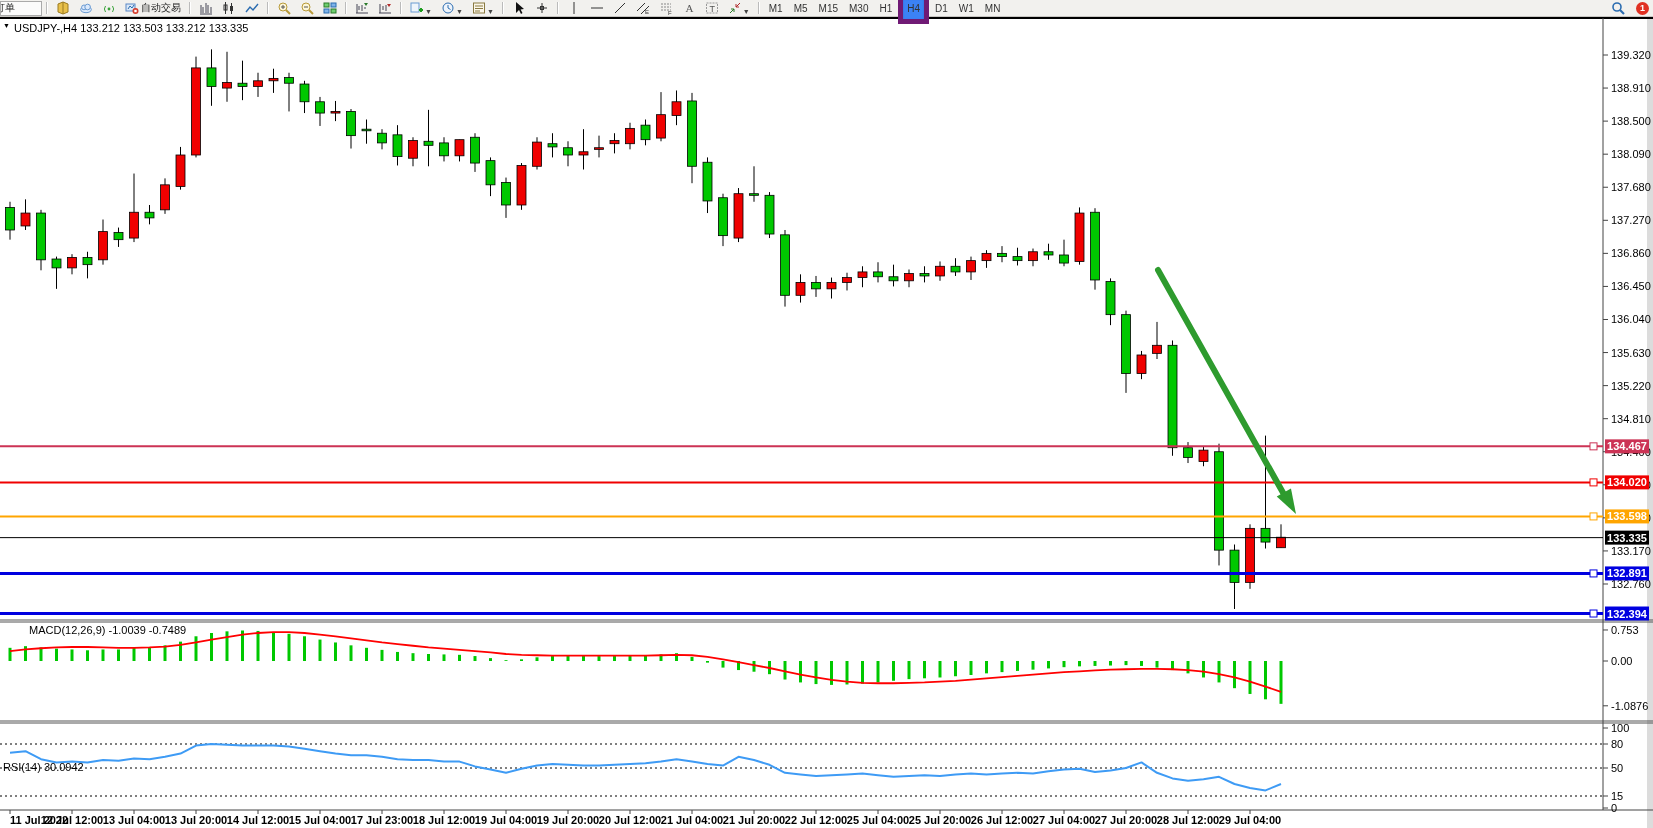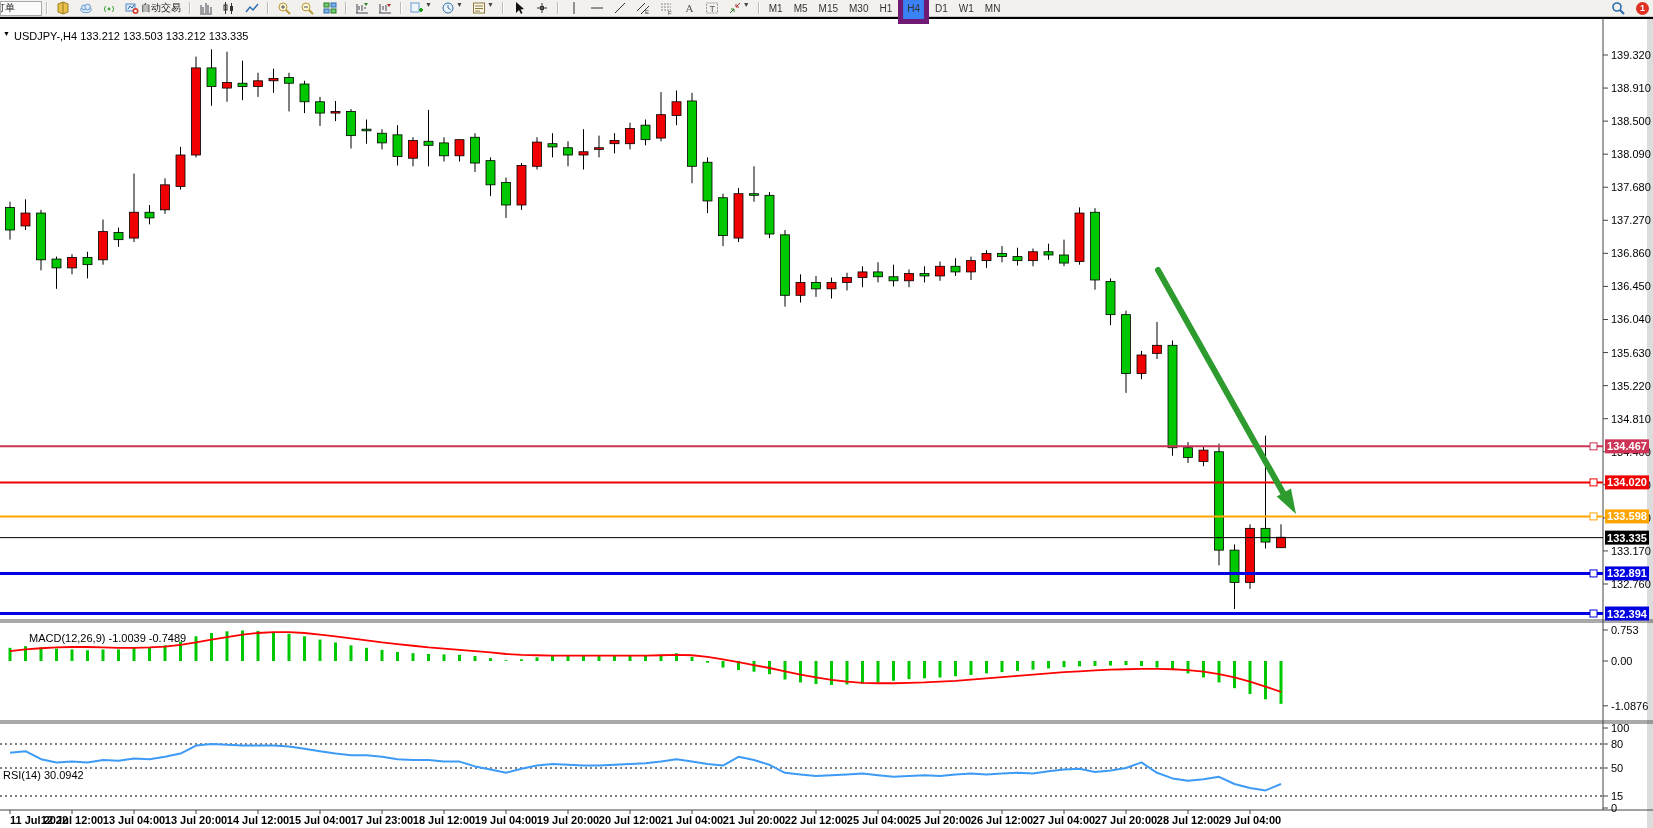--- a/index.html
+++ b/index.html
@@ -2,36 +2,36 @@
 <html><head>
 <meta charset="utf-8">
 <style>
   html,body{margin:0;padding:0;background:#fff;width:1653px;height:828px;overflow:hidden;
     font-family:"Liberation Sans","DejaVu Sans",sans-serif;}
   #app{position:relative;width:1653px;height:828px;background:#fff;}
   
   #toolbar{position:absolute;left:0;top:0;width:1653px;height:16px;background:#f2f1ee;
     border-bottom:1px solid #c8c6c2;display:flex;align-items:center;gap:1px;z-index:5;
     font-size:10px;color:#222;white-space:nowrap;}
-  .tb-btn{height:14px;display:flex;align-items:flex-start;padding:0 3px;border:1px solid transparent;}
+  .tb-btn{height:14px;display:flex;align-items:flex-end;padding:0 3px;border:1px solid transparent;}
   .tb-sep{width:1px;height:12px;background:#bbb;border-right:1px solid #fff;margin:0 3px;}
   .tb-spacer{flex:1;}
   .neworder{width:40px;overflow:hidden;border:1px solid #aaa;background:#fbfbfb;height:13px;
     display:flex;align-items:center;}
   .neworder span{margin-left:-16px;font-size:10px;}
   .tb-label{margin-left:2px;font-size:10px;}
   .tf-btn{padding:4px 4px;height:13px;line-height:13px;color:#333;border:1px solid transparent;font-size:10px;}
   .tf-btn.active{border:5px solid #701a75;background:#3b82f6;box-shadow:inset 0 1px 2px rgba(0,0,0,.2);}
   .caret{font-size:7px;color:#444;margin-left:1px;}
   .notif{width:13px;height:13px;border-radius:50%;background:#e03123;color:#fff;font-size:9px;
     font-weight:bold;display:flex;align-items:center;justify-content:center;margin:0 4px 0 6px;}
   
   #chartwrap{position:absolute;left:0;top:16px;width:1653px;height:812px;}
   #chart{position:absolute;left:0;top:0;}
-  .overlay-label{position:absolute;font-size:11px;color:#000;z-index:3;margin-top:8px;}
+  .overlay-label{position:absolute;font-size:11px;color:#000;z-index:3;}
   #symtitle{left:14px;top:6px;font-weight:400;}
   #symmarker{left:3px;top:6px;font-size:7px;}
   #macdlabel{left:3px;top:608px;padding-left:26px;}
   #rsilabel{left:3px;top:745px;}
 </style>
 </head>
 <body>
 
 <div id="app">
   <div id="toolbar">

